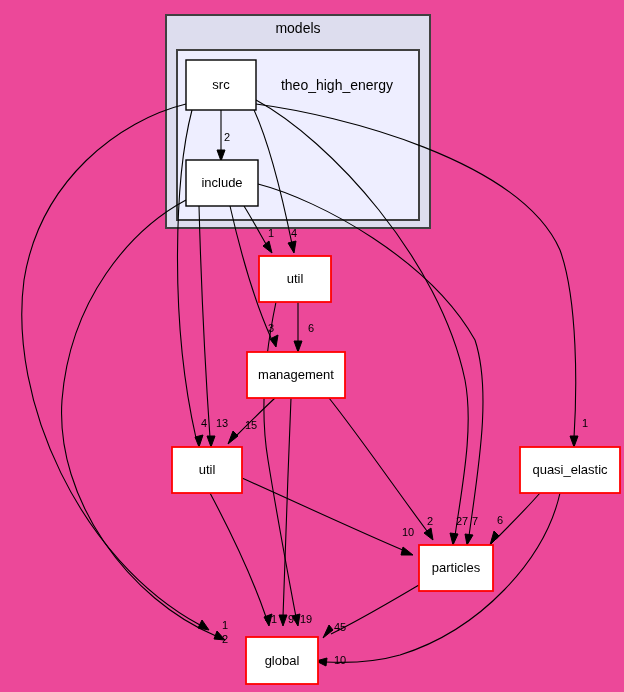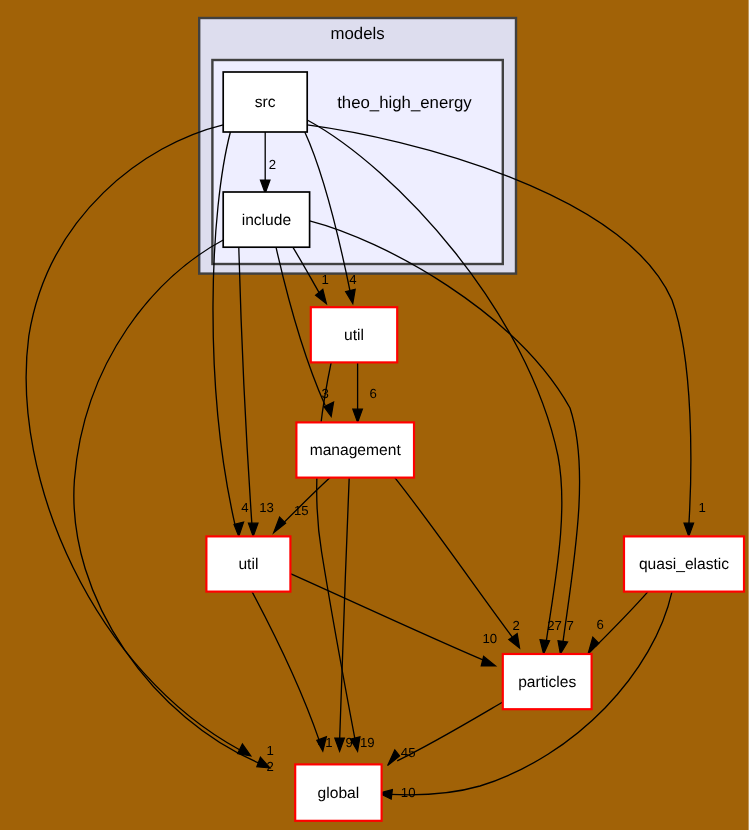--- a/index.html
+++ b/index.html
@@ -7,21 +7,21 @@
     padding: 0;
     background: #ffffff;
   }
   body {
     font-family: "Liberation Sans", sans-serif;
   }
   #graph-root {
     position: relative;
     width: 624px;
     height: 692px;
-    background: #a16207;
+    background: #ec4899;
     overflow: hidden;
   }
   #graph-svg {
     position: absolute;
     left: 0;
     top: 0;
     width: 624px;
     height: 692px;
   }
   .cluster-rect {

